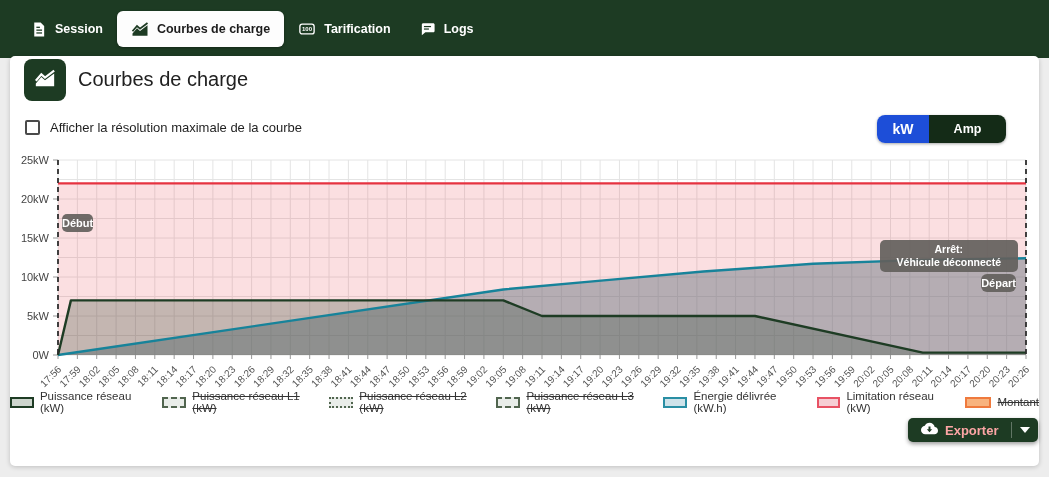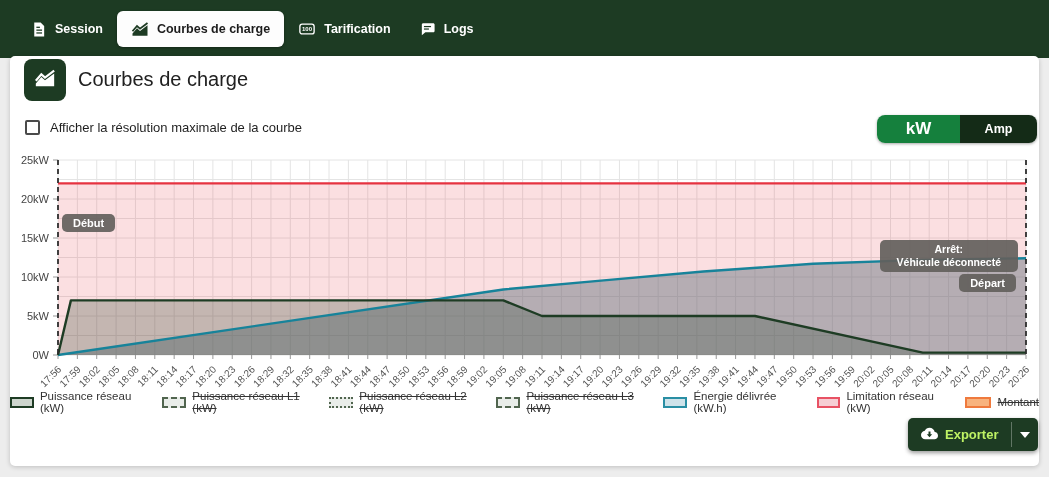--- a/index.html
+++ b/index.html
@@ -20,43 +20,43 @@
   .title-tile { position:absolute; left:14px; top:3px; width:42px; height:42px;
     background:#1d3b23; border-radius:8px; display:flex; align-items:center; justify-content:center; }
   .card-title { position:absolute; left:68px; top:12px; font-size:20px; color:#212121; }
 
   .checkbox-row { position:absolute; left:15px; top:64px; display:flex; align-items:center; gap:10px; }
   .checkbox { width:15px; height:15px; border:2px solid #4a4a4a; border-radius:2px; background:#fff; cursor:pointer; }
   .checkbox-label { font-size:13px; color:#1f1f1f; }
 
   .unit-toggle { position:absolute; left:867px; top:59px; height:28px; display:flex;
     border-radius:8px; overflow:hidden; box-shadow:0 1px 3px rgba(0,0,0,.35); cursor:pointer; }
-  .unit-kw  { width:83px; background:#15803d; color:#fff; font-size:17px; font-weight:700;
+  .unit-kw  { width:52px; background:#1d4ed8; color:#fff; font-size:14px; font-weight:700;
     display:flex; align-items:center; justify-content:center; }
   .unit-amp { width:77px; background:#142b17; color:#fff; font-size:12.5px; font-weight:700;
     display:flex; align-items:center; justify-content:center; }
 
   
   .chart-wrap { position:absolute; left:4px; top:96px; width:1020px; height:256px; }
   .badge { position:absolute; background:rgba(99,95,92,.92); color:#fff; font-weight:700;
-    border-radius:5px; padding:3px 11px; font-size:11px; white-space:nowrap; }
+    border-radius:5px; padding:3px 0; font-size:11px; white-space:nowrap; }
   .badge.two-line { text-align:center; font-size:10.5px; line-height:1.25; padding:3px 17px; }
 
   
   .legend { position:absolute; left:0; top:334px; width:100%; display:flex;
     justify-content:center; align-items:center; gap:15px; }
   .lg-item { display:flex; align-items:center; gap:6px; cursor:pointer; }
   .lg-box { width:26px; height:11px; border-width:2px; display:inline-block; }
   .lg-label { font-size:11.5px; color:#333; }
   .lg-item.disabled .lg-label { text-decoration:line-through; }
 
   
-  .export-btn { position:absolute; left:898px; top:362px; height:33px; display:flex;
+  .export-btn { position:absolute; left:898px; top:362px; height:24px; display:flex;
     background:#1d3b23; border-radius:5px; box-shadow:0 2px 4px rgba(0,0,0,.4);
-    color:#bef264; align-items:stretch; cursor:pointer;justify-content:flex-end; }
+    color:#fca5a5; align-items:stretch; cursor:pointer;justify-content:flex-end; }
   .export-main { display:flex; align-items:center; gap:7px; padding:0 13px;
     font-size:13px; font-weight:700; }
   .export-sep { width:1px; background:rgba(255,255,255,.3); margin:4px 0; }
   .export-caret { width:26px; display:flex; align-items:center; justify-content:center; }
   .caret-down { width:0; height:0; border-left:5px solid transparent;
     border-right:5px solid transparent; border-top:6px solid #fff; }
 </style>
 </head>
 <body>
 
@@ -309,21 +309,21 @@
         <path d="M 44 203 L 489.28000000000003 137.48 L 592.5333333333333 128.12 L 689.3333333333333 119.54 L 799.0400000000001 111.74000000000001 L 908.7466666666667 107.84 L 1012 106.28" fill="none" stroke="#17839a" stroke-width="2.4" stroke-linejoin="round"></path>
         <path d="M 44 203 L 56.906666666666666 148.39999999999998 L 489.28000000000003 148.39999999999998 L 528 164 L 740.9599999999999 164 L 908.7466666666667 200.66 L 1012 200.66" fill="none" stroke="#1e3c24" stroke-width="2.4" stroke-linejoin="round"></path>
         <line x1="44" x2="44" y1="8" y2="203" stroke="#2e2e2e" stroke-width="1.8" stroke-dasharray="5 4"></line>
         <line x1="1012" x2="1012" y1="8" y2="203" stroke="#2e2e2e" stroke-width="1.8" stroke-dasharray="5 4"></line>
       </svg>
     <div class="badge" style="left:48px; top:62px;">Début</div>
     <div class="badge two-line" style="right:16px; top:88px;">
       <div>Arrêt:</div>
       <div>Véhicule déconnecté</div>
     </div>
-    <div class="badge" style="right:18px; top:122px;">Départ</div>
+    <div class="badge" style="right:18px; top:122px;border-radius:6px;">Départ</div>
   </div>
 
   <div class="legend">
       <span class="lg-item">
         <span class="lg-box" style="border-style: solid; border-color: rgb(30, 60, 36); background: rgb(205, 213, 205);"></span>
         <span class="lg-label">Puissance réseau (kW)</span>
       </span>
       <span class="lg-item disabled">
         <span class="lg-box" style="border-style: dashed; border-color: rgb(81, 101, 79); background: rgb(233, 237, 233);"></span>
         <span class="lg-label">Puissance réseau L1 (kW)</span>

